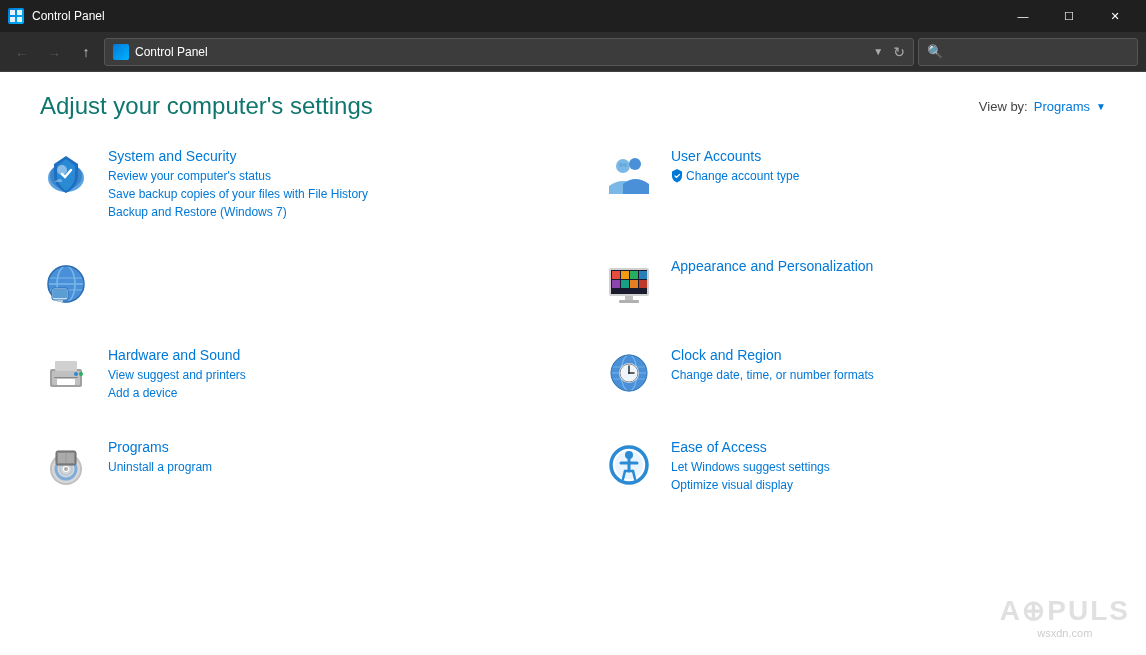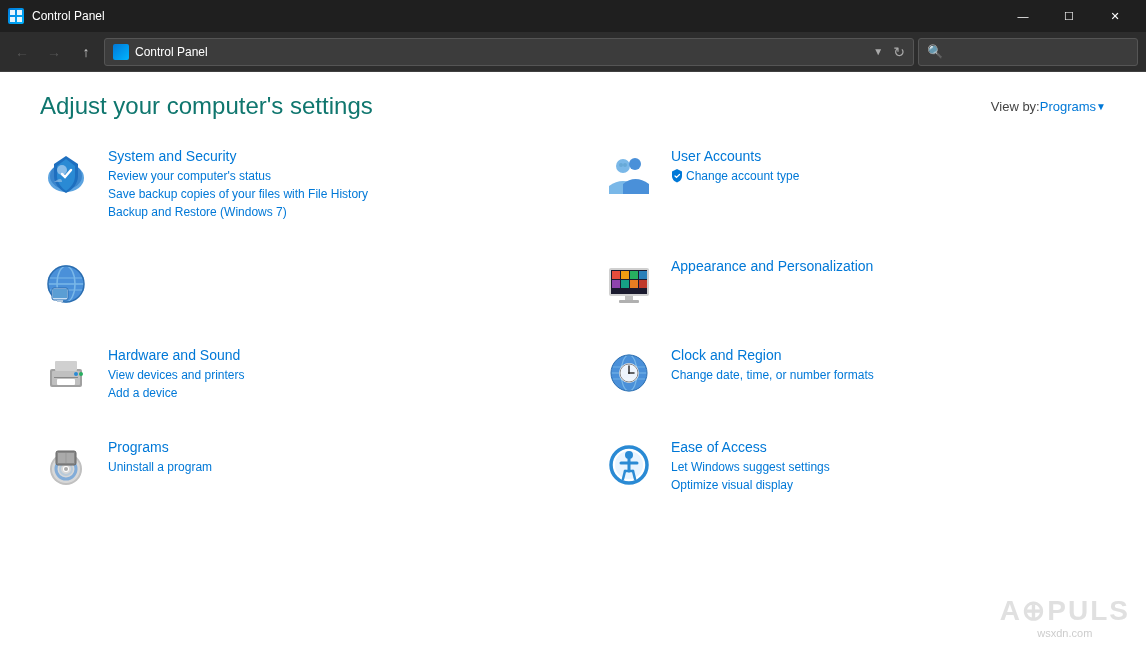--- a/index.html
+++ b/index.html
@@ -137,20 +137,21 @@
       margin-bottom: 28px;
     }
     .page-title {
       color: #0f766e;
       font-size: 24px;
       font-weight: 300;
     }
     .view-by {
       display: flex;
       align-items: center;
+      gap: 6px;
       font-size: 13px;
       color: #444444;
     }
     .view-by-label { color: #444444; }
     .view-by-value {
       color: #0078d7;
       cursor: pointer;
     }
     .view-by-arrow { color: #0078d7; font-size: 10px; }
 
@@ -370,21 +371,21 @@
           <rect x="10" y="22" width="28" height="14" rx="1" fill="#c0c0c0"></rect>
           <rect x="13" y="12" width="22" height="10" rx="1" fill="#d0d0d0"></rect>
           <rect x="15" y="30" width="18" height="6" rx="1" fill="white"></rect>
           <rect x="12" y="28" width="24" height="1" fill="#888"></rect>
           <circle cx="34" cy="25" r="2" fill="#2a8ad4"></circle>
           <circle cx="39" cy="25" r="2" fill="#27ae60"></circle>
         </svg>
       </div>
       <div class="category-text">
         <div class="category-title">Hardware and Sound</div>
-        <a class="category-link">View devices and printers</a>
+        <a class="category-link">View suggest and printers</a>
         <a class="category-link">Add a device</a>
       </div>
     </div>
 
     <div class="category-item">
       <div class="category-icon">
         <svg class="icon-svg" viewBox="0 0 48 48" xmlns="http://www.w3.org/2000/svg">
 
           <circle cx="24" cy="24" r="18" fill="#4a90d9"></circle>
           <ellipse cx="24" cy="24" rx="8" ry="18" fill="none" stroke="#7ab8e8" stroke-width="1.2"></ellipse>

